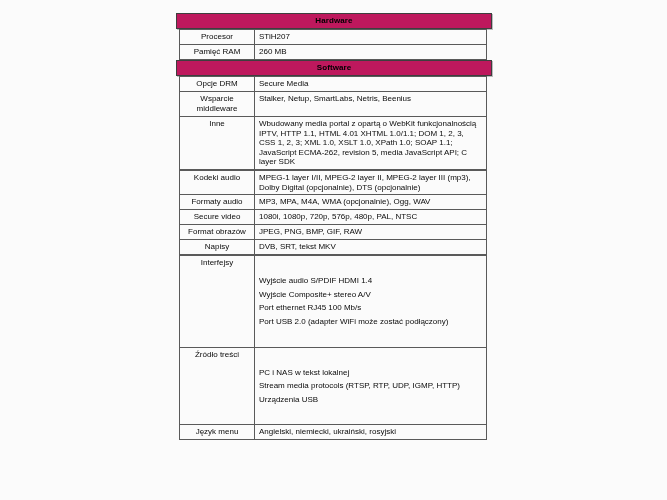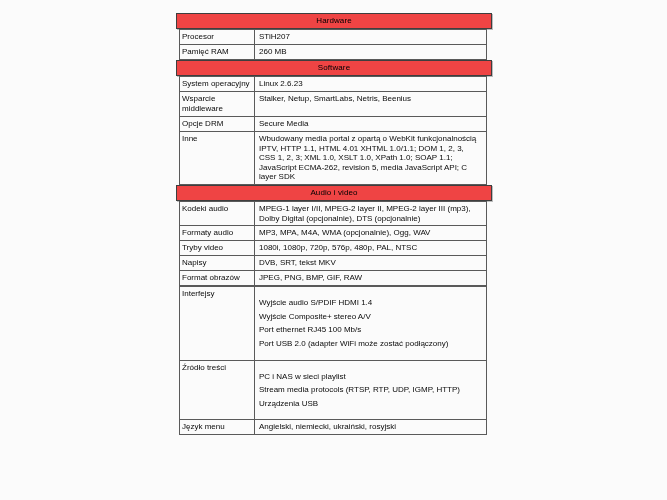--- a/index.html
+++ b/index.html
@@ -13,56 +13,56 @@
     -webkit-font-smoothing: antialiased;
   }
   .spec-wrap {
     position: absolute;
     left: 176px;
     top: 13px;
     width: 316px;
   }
   .sec { width: 100%; }
   .sec-h {
-    background: #ef4444;
+    background: #be185d;
     border: 1px solid #3e3e3e;
     box-shadow: 1px 1px 0 rgba(0,0,0,0.25);
     font-size: 8px;
-    font-weight: normal;
+    font-weight: bold;
     color: #000;
     text-align: center;
     padding: 2px 0 3px 0;
     letter-spacing: 0.1px;
   }
   table.t {
     border-collapse: collapse;
     width: 308px;
     margin: 0 3px;
     table-layout: fixed;
   }
   table.t td {
     border: 1px solid #5a5a5a;
     font-size: 8px;
     color: #0a0a0a;
     vertical-align: top;
   }
   td.lbl {
     width: 70px;
-    text-align: left;
+    text-align: center;
     padding: 2px 2px;
     line-height: 10px;
     margin-left: 28px;
   }
   td.val {
     padding: 2px 4px;
     line-height: 9.6px;
     text-align: left;
     word-wrap: break-word;
   }
-  td.val.list { padding: 9px 4px; }
+  td.val.list { padding: 18px 4px; }
   td.val.list .line { padding: 2px 0 2px 0; line-height: 9.6px; }
 </style>
 </head>
 <body>
 
 <div class="spec-wrap">
 
   <section class="sec">
     <div class="sec-h">Hardware</div>
     <table class="t">
@@ -77,83 +77,78 @@
       </tr>
     </tbody>
       </table>
   </section>
 
   <section class="sec">
     <div class="sec-h">Software</div>
     <table class="t">
         <tbody>
       <tr>
-        <td class="lbl">System operacyjny</td>
-        <td class="val">Linux 2.6.23</td>
+        <td class="lbl">Opcje DRM</td>
+        <td class="val">Secure Media</td>
       </tr>
       <tr>
         <td class="lbl">Wsparcie middleware</td>
         <td class="val">Stalker, Netup, SmartLabs, Netris, Beenius</td>
-      </tr>
-      <tr>
-        <td class="lbl">Opcje DRM</td>
-        <td class="val">Secure Media</td>
       </tr>
       <tr>
         <td class="lbl">Inne</td>
         <td class="val">Wbudowany media portal z opartą o WebKit funkcjonalnością IPTV, HTTP 1.1, HTML 4.01 XHTML 1.0/1.1; DOM 1, 2, 3, CSS 1, 2, 3; XML 1.0, XSLT 1.0, XPath 1.0; SOAP 1.1; JavaScript ECMA-262, revision 5, media JavaScript API; C layer SDK</td>
       </tr>
     </tbody>
       </table>
   </section>
 
   <section class="sec">
-    <div class="sec-h">Audio i video</div>
     <table class="t">
         <tbody>
       <tr>
         <td class="lbl">Kodeki audio</td>
         <td class="val">MPEG-1 layer I/II, MPEG-2 layer II, MPEG-2 layer III (mp3), Dolby Digital (opcjonalnie), DTS (opcjonalnie)</td>
       </tr>
       <tr>
         <td class="lbl">Formaty audio</td>
         <td class="val">MP3, MPA, M4A, WMA (opcjonalnie), Ogg, WAV</td>
       </tr>
       <tr>
-        <td class="lbl">Tryby video</td>
+        <td class="lbl">Secure video</td>
         <td class="val">1080i, 1080p, 720p, 576p, 480p, PAL, NTSC</td>
+      </tr>
+      <tr>
+        <td class="lbl">Format obrazów</td>
+        <td class="val">JPEG, PNG, BMP, GIF, RAW</td>
       </tr>
       <tr>
         <td class="lbl">Napisy</td>
         <td class="val">DVB, SRT, tekst MKV</td>
-      </tr>
-      <tr>
-        <td class="lbl">Format obrazów</td>
-        <td class="val">JPEG, PNG, BMP, GIF, RAW</td>
       </tr>
     </tbody>
       </table>
   </section>
 
   <section class="sec">
     <table class="t">
         <tbody>
       <tr>
         <td class="lbl">Interfejsy</td>
         <td class="val list">
           <div class="line">Wyjście audio S/PDIF HDMI 1.4</div>
           <div class="line">Wyjście Composite+ stereo A/V</div>
           <div class="line">Port ethernet RJ45 100 Mb/s</div>
           <div class="line">Port USB 2.0 (adapter WiFi może zostać podłączony)</div>
         </td>
       </tr>
       <tr>
         <td class="lbl">Źródło treści</td>
         <td class="val list">
-          <div class="line">PC i NAS w sieci playlist</div>
+          <div class="line">PC i NAS w tekst lokalnej</div>
           <div class="line">Stream media protocols (RTSP, RTP, UDP, IGMP, HTTP)</div>
           <div class="line">Urządzenia USB</div>
         </td>
       </tr>
       <tr>
         <td class="lbl">Język menu</td>
         <td class="val">Angielski, niemiecki, ukraiński, rosyjski</td>
       </tr>
 
     </tbody>

